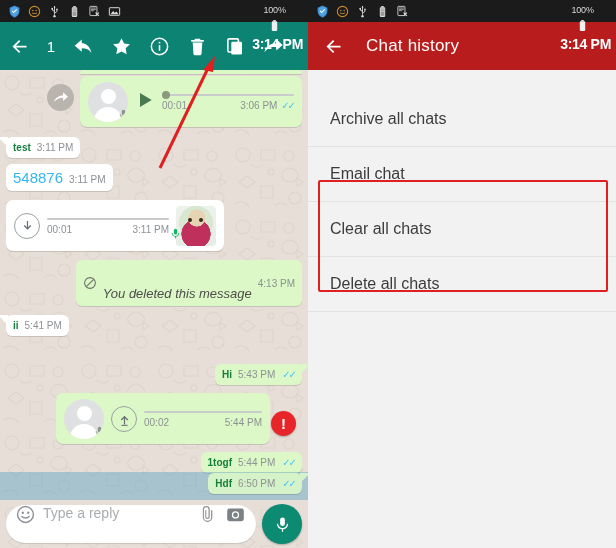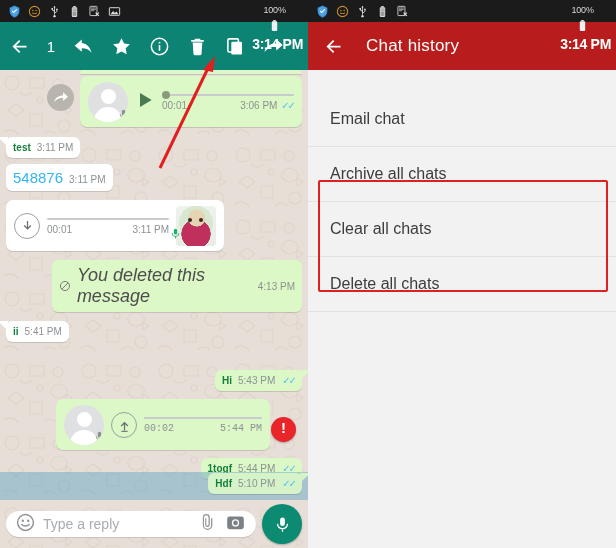--- a/index.html
+++ b/index.html
@@ -110,34 +110,34 @@
   .err-badge {
     width: 25px; height: 25px; border-radius: 50%; background: #e8262a;
     color: #fff; font-weight: bold; font-size: 15px;
     display: flex; align-items: center; justify-content: center;
     position: absolute; right: 6px; top: 18px;
     box-shadow: 0 1px 2px rgba(0,0,0,.25);
   }
   .deleted {
     display: flex; align-items: center; gap: 6px;
   }
-  .deleted-text { font-style: italic; font-size: 18px; color: #4d4d4d; }
+  .deleted-text { font-style: italic; font-size: 13px; color: #4d4d4d; margin-top: 21px; }
 
   .selection-band {
     position: absolute; left: 0; right: 0; background: rgba(91,161,193,.45);
   }
 
   
   .composer {
     position: absolute; left: 0; right: 0; bottom: 0; height: 48px;
     display: flex; align-items: center; padding: 0 6px; gap: 6px;
   }
   .input-pill {
-    flex: 1; height: 26px; background: #fff; border-radius: 19px;
-    display: flex; align-items: center; padding: 0 10px; gap: 8px;
+    flex: 1; height: 38px; background: #fff; border-radius: 19px;
+    display: flex; padding: 0 10px; gap: 8px;
     box-shadow: 0 1px 1px rgba(0,0,0,.12);
   }
   .emoji-ico { font-size: 17px; color: #8e9296; line-height: 1; }
   .ph { flex: 1; color: #a9adb0; font-size: 14px; }
   .mic-fab {
     width: 40px; height: 40px; border-radius: 50%; background: #0c8a72;
     display: flex; align-items: center; justify-content: center; color: #fff;
     box-shadow: 0 1px 2px rgba(0,0,0,.25); flex: 0 0 auto;
   }
 
@@ -401,21 +401,21 @@
           <div class="bubble out">
             <svg class="btail out" viewBox="0 0 9 12">
                 <path d="M0 0h7.8C8.8 0 9.3 1 8.5 1.8L0 10z" fill="#dcf8c6"></path>
               </svg>
             <span class="msg-text">Hi</span>
             <span class="msg-time">5:43 PM</span>
             <span class="ticks">✓✓</span>
           </div>
         </div>
 
-        <div class="row out" style="margin-bottom:8px;padding-right:32px;font-family:Liberation Mono, monospace;">
+        <div class="row out" style="margin-bottom:8px;padding-right:32px;">
           <div class="audio-bubble" style="background:#dcf8c6;width:214px;">
             <div class="avatar-circ">
               <div class="head"></div>
                 <div class="body"></div>
               <span class="mic-badge">
                 <svg width="13" height="13" viewBox="0 0 24 24">
                     <path d="M12 14a3 3 0 0 0 3-3V6a3 3 0 0 0-6 0v5a3 3 0 0 0 3 3z" fill="#8b9190"></path>
                     <path d="M17.5 11a5.5 5.5 0 0 1-11 0H5a7 7 0 0 0 6.2 6.9V21h1.6v-3.1A7 7 0 0 0 19 11z" fill="#8b9190"></path>
                   </svg>
               </span>
@@ -446,21 +446,21 @@
         </div>
 
 
         <div class="selection-band" style="top:402px;height:28px;"></div>
         <div class="row out" style="position:absolute;top:403px;right:6px;left:6px;">
           <div class="bubble out" style="background:#d5f2c8;">
             <svg class="btail out" viewBox="0 0 9 12">
                 <path d="M0 0h7.8C8.8 0 9.3 1 8.5 1.8L0 10z" fill="#d5f2c8"></path>
               </svg>
             <span class="msg-text">Hdf</span>
-            <span class="msg-time">5:10 PM</span>
+            <span class="msg-time">6:50 PM</span>
             <span class="ticks">✓✓</span>
           </div>
         </div>
       </div>
 
       <div class="composer">
         <div class="input-pill">
           <span class="emoji-ico">
             <svg width="19" height="19" viewBox="0 0 24 24">
                 <circle cx="12" cy="12" r="10" fill="none" stroke="#8e9296" stroke-width="1.8"></circle>
@@ -558,24 +558,24 @@
         <svg width="21" height="21" viewBox="0 0 24 24">
             <path d="M20 11H7.8l5.1-5.1L11.5 4.5 4 12l7.5 7.5 1.4-1.4L7.8 13H20z" fill="#fff"></path>
           </svg>
       </div>
       <div class="appbar-title">Chat history</div>
     </div>
 
     <div class="menu-body">
       <div class="menu-spacer"></div>
       <div class="menu-item">
+        <span>Archive all chats</span>
+      </div>
+      <div class="menu-item">
         <span>Email chat</span>
-      </div>
-      <div class="menu-item">
-        <span>Archive all chats</span>
       </div>
       <div class="menu-item">
         <span>Clear all chats</span>
       </div>
       <div class="menu-item">
         <span>Delete all chats</span>
       </div>
       <div class="hl-box" style="left:10px;right:8px;top:110px;height:112px;"></div>
     </div>
   </div>

